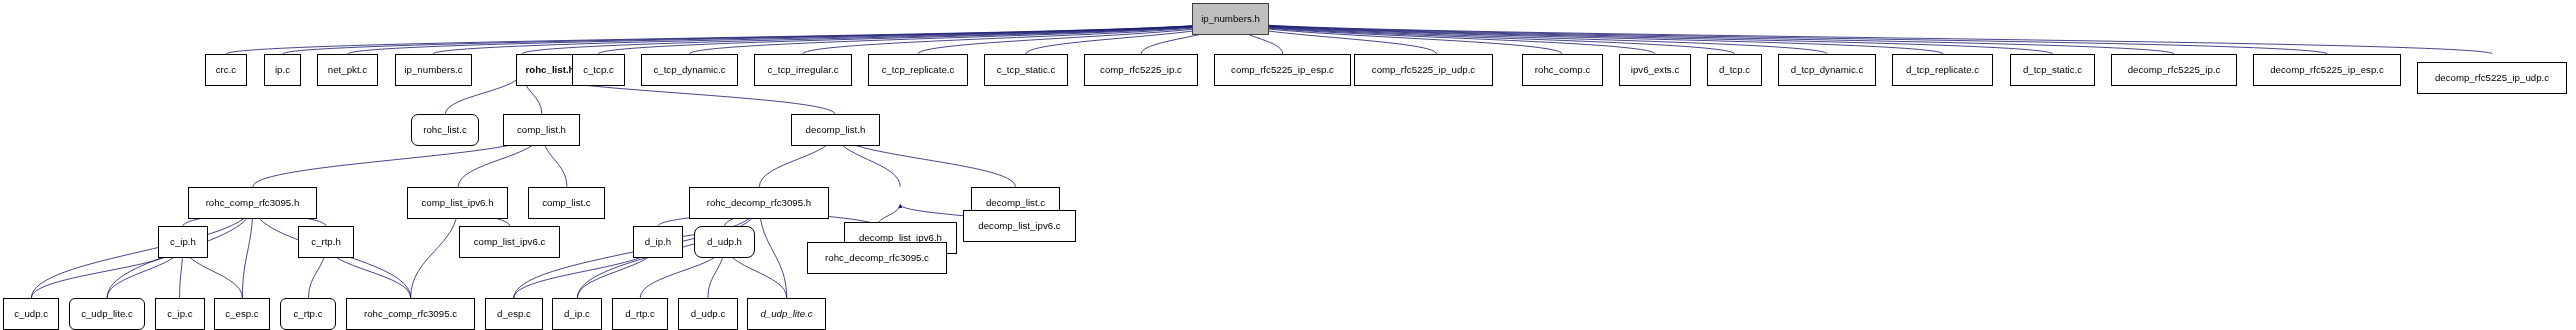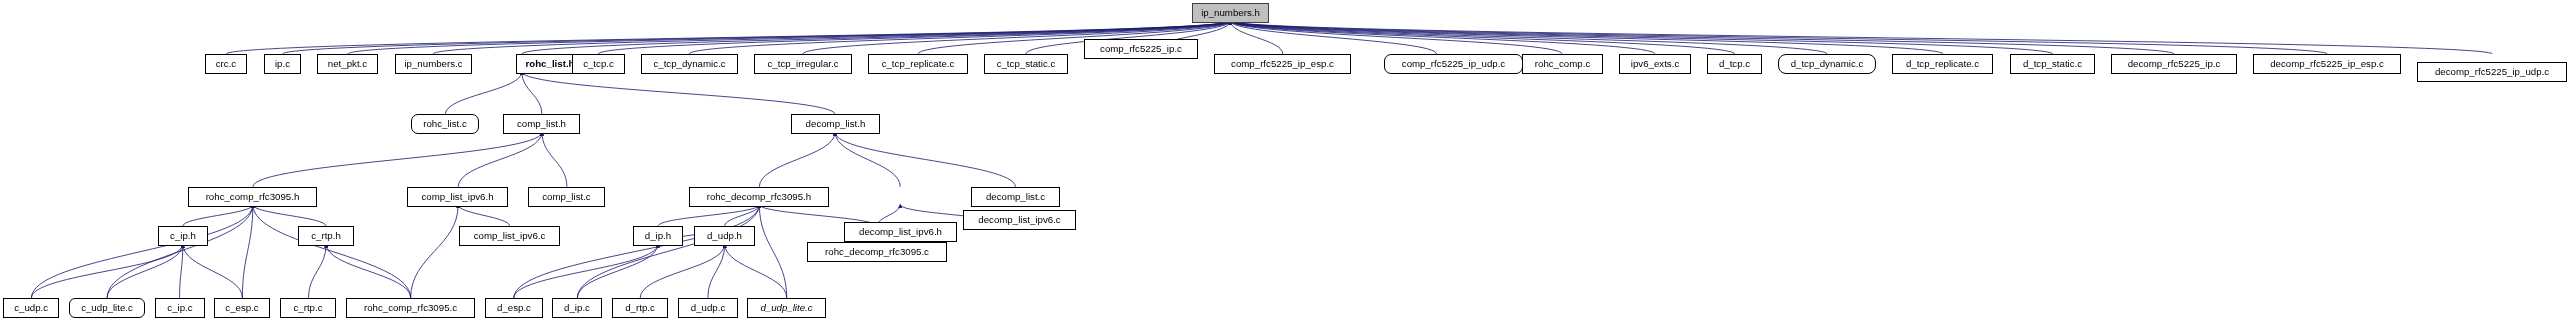--- a/index.html
+++ b/index.html
@@ -2,21 +2,21 @@
 <html style="font-size:13px"><head>
 <meta charset="utf-8">
 <style>
   html,body{margin:0;padding:0;background:#ffffff;}
   #graph{position:relative;width:2576px;height:331px;background:#ffffff;
          font-family:"Liberation Sans", sans-serif;overflow:hidden;}
   svg.edges{position:absolute;left:0;top:0;width:2576px;height:331px;pointer-events:none;}
   .node{position:absolute;box-sizing:border-box;border:0.8px solid #000000;
         background:#ffffff;color:#000000;font-size:9.7px;line-height:1;
         display:flex;align-items:center;justify-content:center;white-space:nowrap;
-        height:20px;padding:0 4.8px;}
+        height:32px;padding:0 4.8px;}
   .node.root{background:#bfbfbf;border:0.8px solid #404040;}
   .node-label{pointer-events:none;}
 </style>
 </head>
 <body>
 
 <div id="graph">
   <svg class="edges" viewBox="0 0 3199 411" width="2576" height="331">
     <defs>
       <marker id="arrow" viewBox="0 0 10 10" refX="9" refY="5" markerWidth="5" markerHeight="5" orient="auto-start-reverse">
@@ -112,39 +112,39 @@
       </div>
       <div class="node" style="left: 754px; top: 54px; width: 98px;">
         <span class="node-label">c_tcp_irregular.c</span>
       </div>
       <div class="node" style="left: 868px; top: 54px; width: 100px;">
         <span class="node-label">c_tcp_replicate.c</span>
       </div>
       <div class="node" style="left: 984px; top: 54px; width: 84px;">
         <span class="node-label">c_tcp_static.c</span>
       </div>
-      <div class="node" style="left: 1084px; top: 39px; width: 114px;">
+      <div class="node" style="left: 1084px; top: 54px; width: 114px;">
         <span class="node-label">comp_rfc5225_ip.c</span>
       </div>
       <div class="node" style="left: 1214px; top: 54px; width: 137px;">
         <span class="node-label">comp_rfc5225_ip_esp.c</span>
       </div>
-      <div class="node" style="left: 1384px; top: 54px; width: 139px; border-radius: 7px;">
+      <div class="node" style="left: 1354px; top: 54px; width: 139px;">
         <span class="node-label">comp_rfc5225_ip_udp.c</span>
       </div>
       <div class="node" style="left: 1522px; top: 54px; width: 81px;">
         <span class="node-label">rohc_comp.c</span>
       </div>
       <div class="node" style="left: 1619px; top: 54px; width: 72px;">
         <span class="node-label">ipv6_exts.c</span>
       </div>
       <div class="node" style="left: 1707px; top: 54px; width: 55px;">
         <span class="node-label">d_tcp.c</span>
       </div>
-      <div class="node" style="left: 1778px; top: 54px; width: 98px; border-radius: 8px;">
+      <div class="node" style="left: 1778px; top: 54px; width: 98px;">
         <span class="node-label">d_tcp_dynamic.c</span>
       </div>
       <div class="node" style="left: 1892px; top: 54px; width: 101px;">
         <span class="node-label">d_tcp_replicate.c</span>
       </div>
       <div class="node" style="left: 2010px; top: 54px; width: 85px;">
         <span class="node-label">d_tcp_static.c</span>
       </div>
       <div class="node" style="left: 2111px; top: 54px; width: 126px;">
         <span class="node-label">decomp_rfc5225_ip.c</span>
@@ -187,42 +187,42 @@
       </div>
       <div class="node" style="left: 298px; top: 226px; width: 56px;">
         <span class="node-label">c_rtp.h</span>
       </div>
       <div class="node" style="left: 459px; top: 226px; width: 101px;">
         <span class="node-label">comp_list_ipv6.c</span>
       </div>
       <div class="node" style="left: 633px; top: 226px; width: 50px;">
         <span class="node-label">d_ip.h</span>
       </div>
-      <div class="node" style="left: 694px; top: 226px; width: 61px;">
+      <div class="node" style="left: 694px; top: 226px; width: 61px; border-radius: 8px;">
         <span class="node-label">d_udp.h</span>
       </div>
       <div class="node" style="left: 807px; top: 242px; width: 140px;">
         <span class="node-label">rohc_decomp_rfc3095.c</span>
       </div>
       <div class="node" style="left: 963px; top: 210px; width: 113px;">
         <span class="node-label">decomp_list_ipv6.c</span>
       </div>
       <div class="node" style="left: 3.2px; top: 298px; width: 56px;">
         <span class="node-label">c_udp.c</span>
       </div>
       <div class="node" style="left: 69px; top: 298px; width: 76px; border-radius: 6px;">
         <span class="node-label">c_udp_lite.c</span>
       </div>
       <div class="node" style="left: 155px; top: 298px; width: 50px;">
         <span class="node-label">c_ip.c</span>
       </div>
       <div class="node" style="left: 214px; top: 298px; width: 56px;">
         <span class="node-label">c_esp.c</span>
       </div>
-      <div class="node" style="left: 280px; top: 298px; width: 56px;">
+      <div class="node" style="left: 280px; top: 298px; width: 56px; border-radius: 6px;">
         <span class="node-label">c_rtp.c</span>
       </div>
       <div class="node" style="left: 346px; top: 298px; width: 129px;">
         <span class="node-label">rohc_comp_rfc3095.c</span>
       </div>
       <div class="node" style="left: 485px; top: 298px; width: 58px;">
         <span class="node-label">d_esp.c</span>
       </div>
       <div class="node" style="left: 552px; top: 298px; width: 50px;">
         <span class="node-label">d_ip.c</span>

